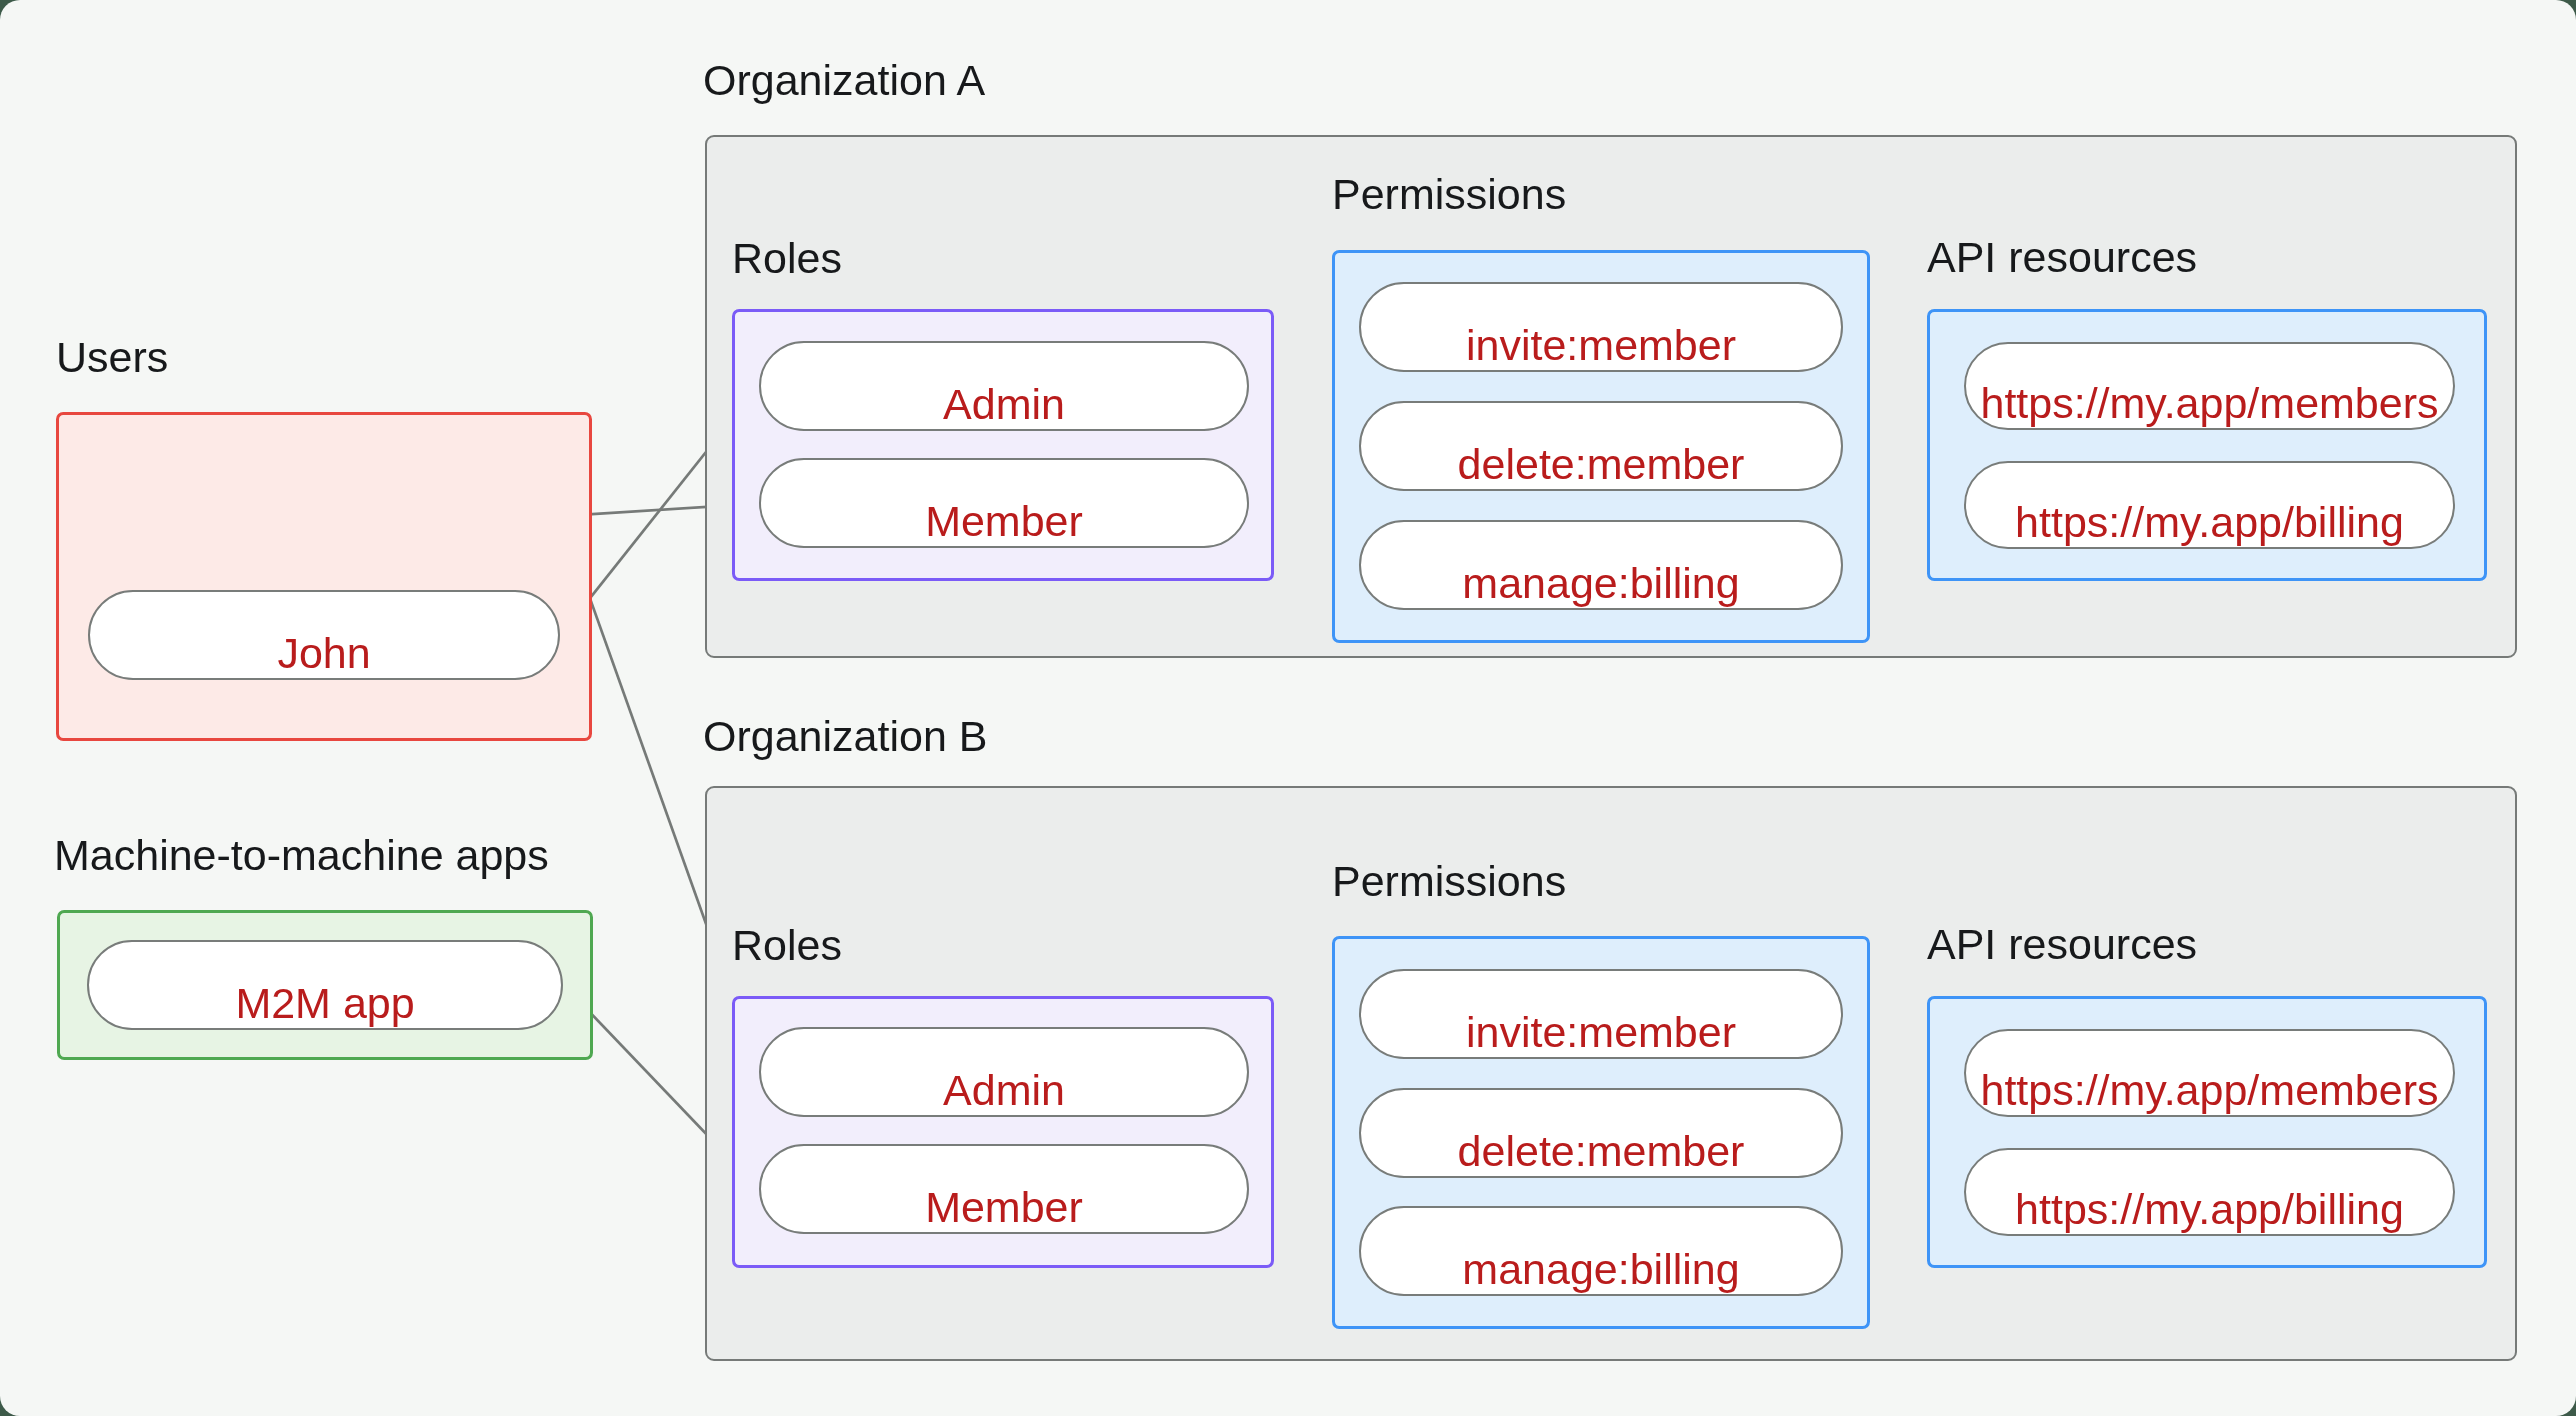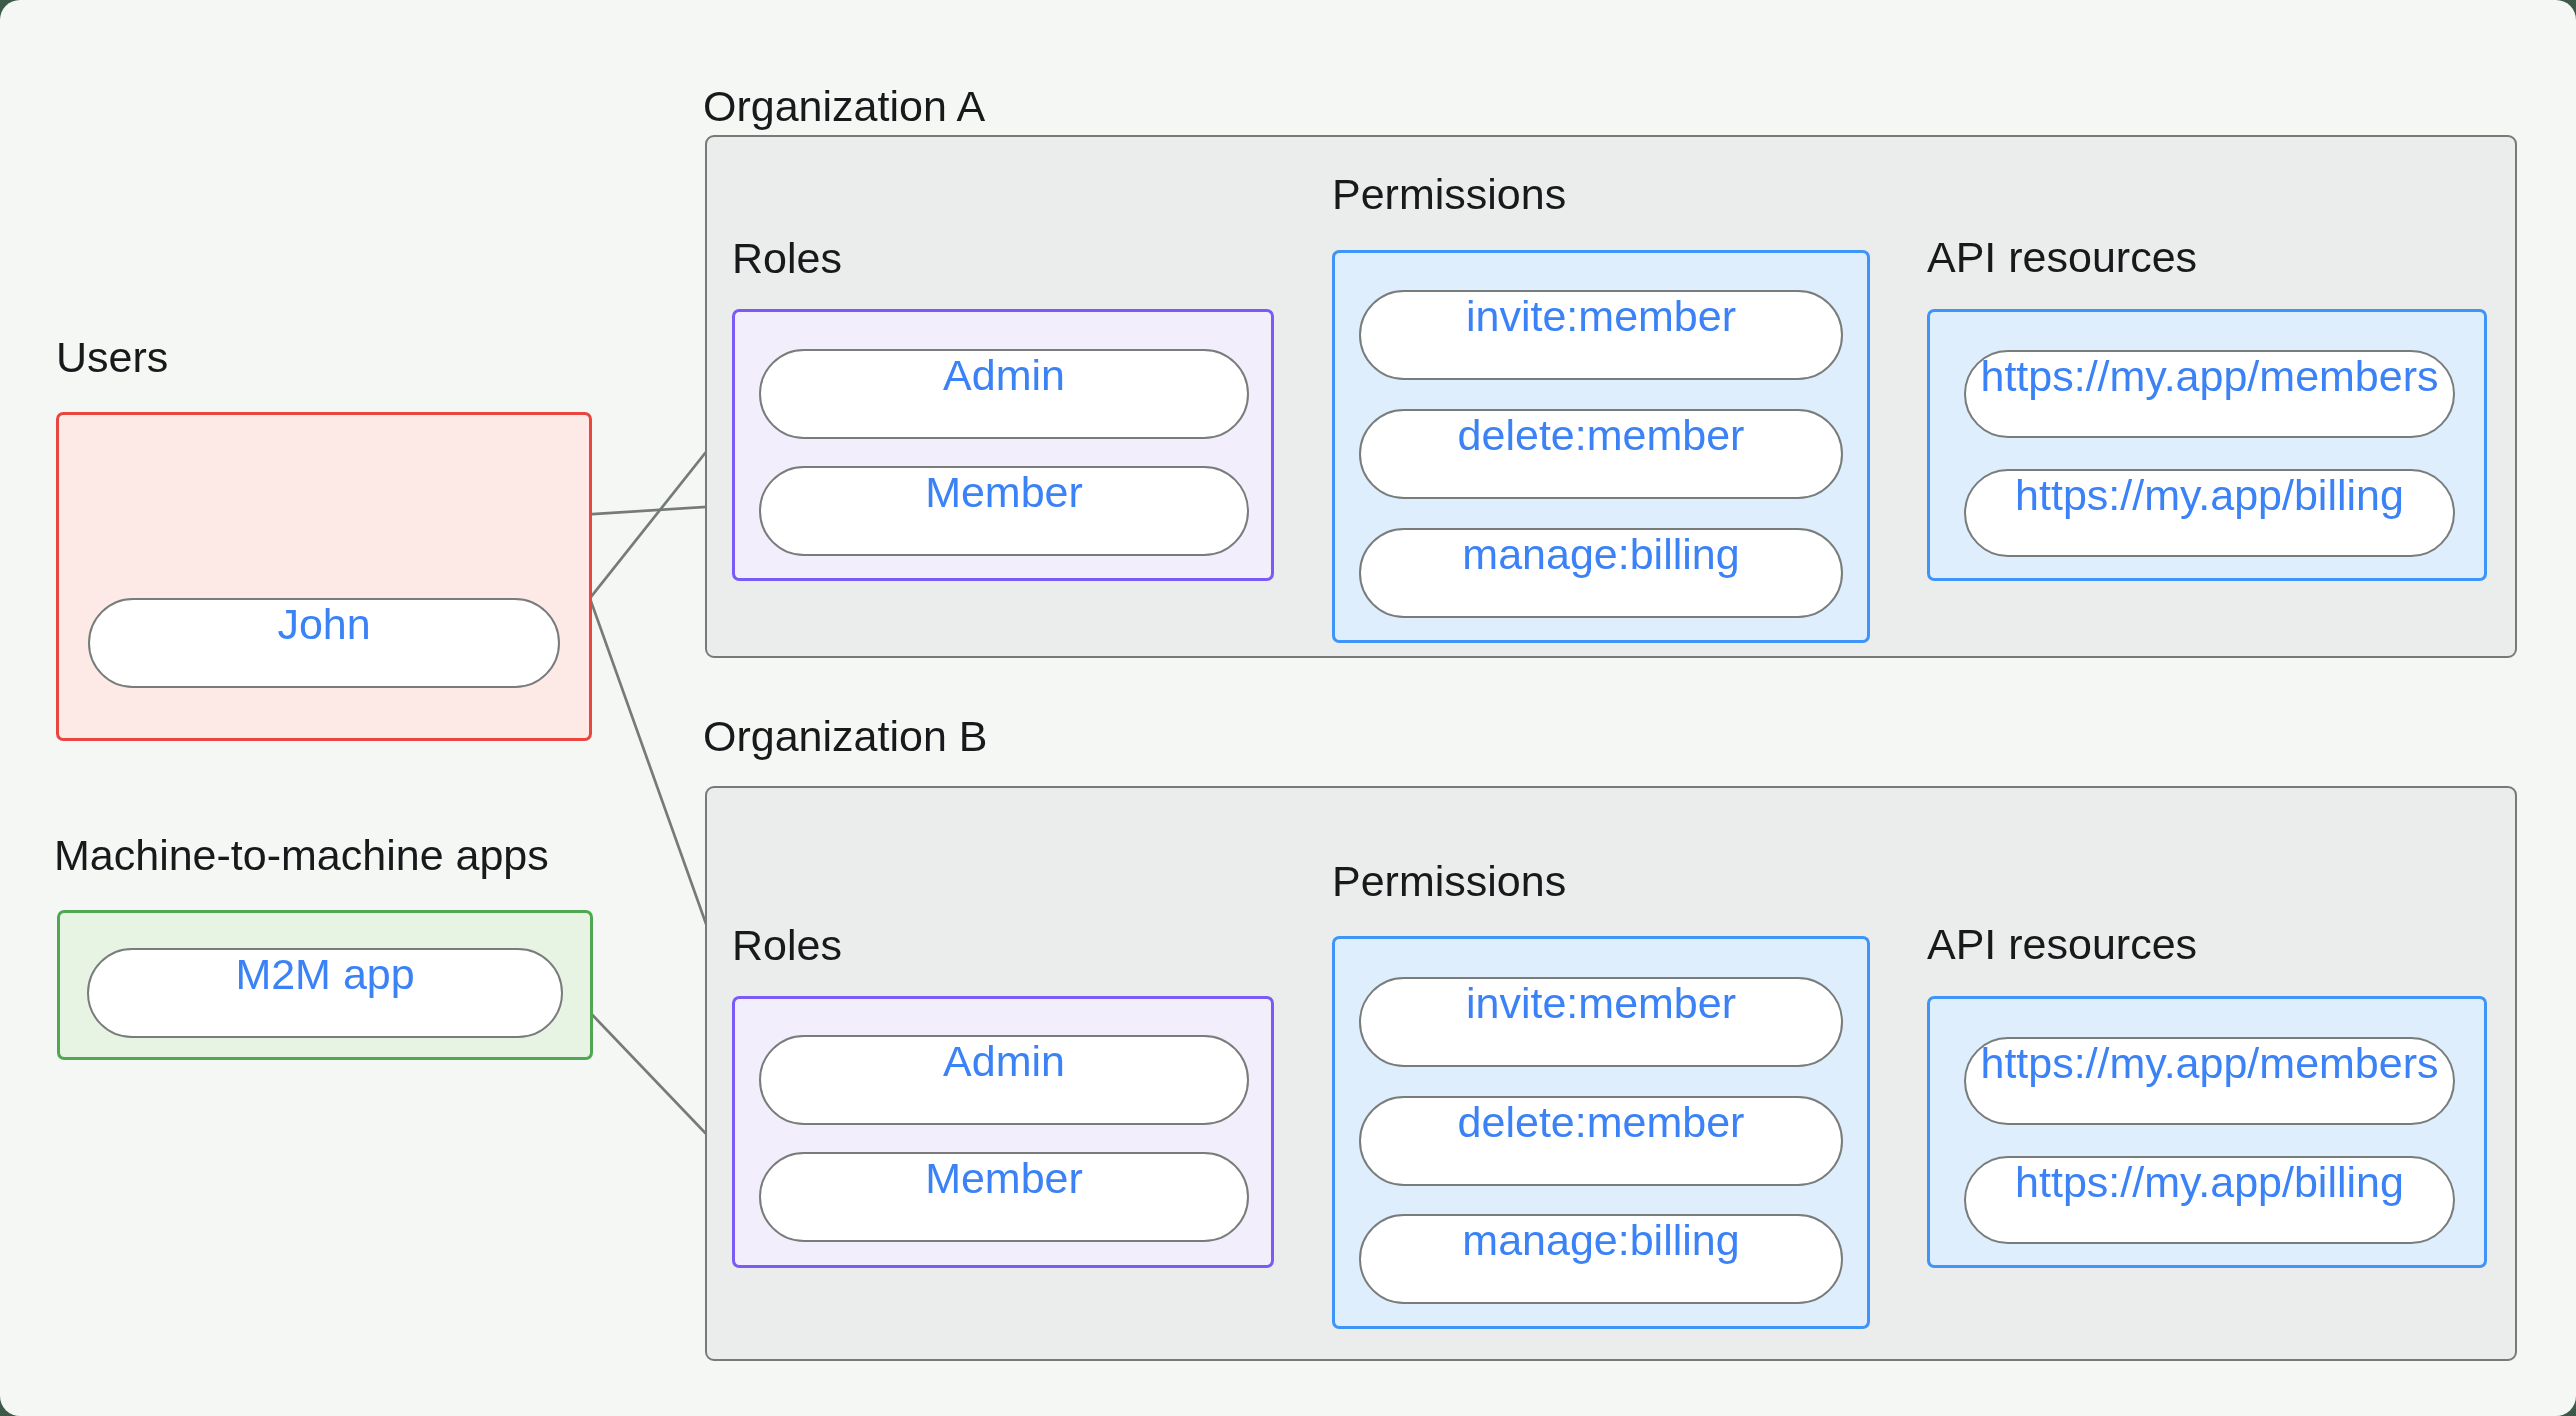--- a/index.html
+++ b/index.html
@@ -7,22 +7,22 @@
     position:relative;width:2576px;height:1416px;background:#f5f7f5;
     border-radius:20px;overflow:hidden;
     font-family:"Liberation Sans","DejaVu Sans",sans-serif;
     color:#1f2225;
   }
   .lbl{position:absolute;font-size:43px;font-weight:500;color:#17191b;white-space:nowrap;line-height:1.15;}
   .group{position:absolute;box-sizing:border-box;border-radius:7.2px;}
   .org{position:absolute;box-sizing:border-box;background:#ebedec;border:2.7px solid #767a78;border-radius:9px;}
   .pill{
     position:absolute;box-sizing:border-box;background:#ffffff;border:2.7px solid #787c7a;
-    border-radius:54px;display:flex;align-items:flex-start;justify-content:center;
-    font-size:43px;font-weight:400;color:#3b82f6;white-space:nowrap;margin-top:8px;
+    border-radius:54px;display:flex;align-items:flex-end;justify-content:center;
+    font-size:43px;font-weight:400;color:#b91c1c;white-space:nowrap;
   }
   .users-box{left:56px;top:412px;width:536px;height:329px;background:#fdeae7;border:3.6px solid #e8473f;}
   .m2m-box{left:57px;top:910px;width:536px;height:150px;background:#e7f4e4;border:3.6px solid #4fa851;}
   .roles-box{background:#f2eefc;border:3.6px solid #7b5bf7;width:542px;height:272px;left:732px;}
   .perm-box{background:#deeefc;border:3.6px solid #3e94f7;width:538px;height:393px;left:1332px;}
   .api-box{background:#deeefc;border:3.6px solid #3e94f7;width:560px;height:272px;left:1927px;}
   .org-a{left:705px;top:135px;width:1812px;height:523px;}
   .org-b{left:705px;top:786px;width:1812px;height:575px;}
   
   .p-sarah{left:88px;top:471px;width:472px;height:90px;}
@@ -99,21 +99,21 @@
   <div class="pill p-john">
       <span>John</span>
     </div>
 
   <div class="lbl" style="left:54px;top:831px;text-align:right;">Machine-to-machine apps</div>
   <div class="group m2m-box"></div>
   <div class="pill p-m2m">
       <span>M2M app</span>
     </div>
 
-  <div class="lbl" style="left:703px;top:56px;margin-top:26px;">Organization A</div>
+  <div class="lbl" style="left:703px;top:56px;">Organization A</div>
   <div class="org org-a"></div>
 
   <div class="lbl" style="left:732px;top:234px;">Roles</div>
   <div class="group roles-box roles-a"></div>
   <div class="pill p-admin-a">
       <span>Admin</span>
     </div>
   <div class="pill p-member-a">
       <span>Member</span>
     </div>

